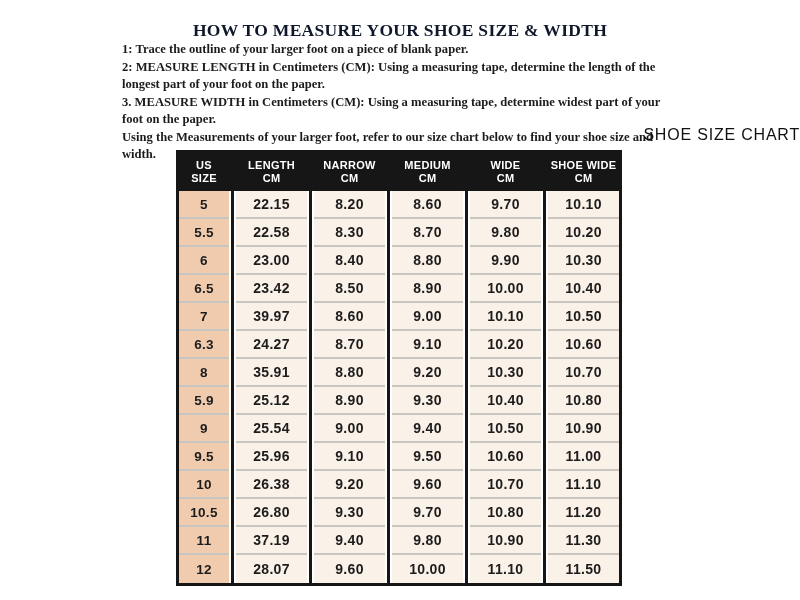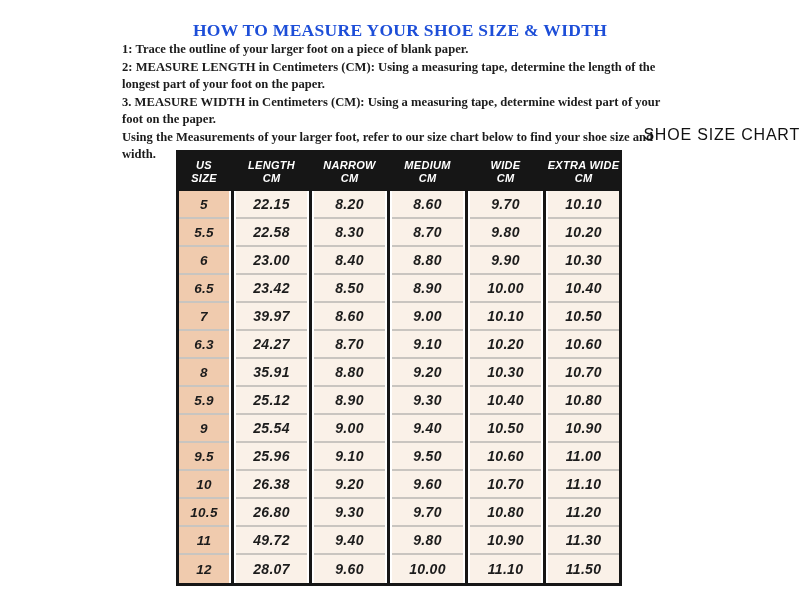--- a/index.html
+++ b/index.html
@@ -15,21 +15,21 @@
   .page-title {
     position: absolute;
     top: 20px;
     left: 0;
     width: 100%;
     text-align: center;
     font-family: "Liberation Serif", serif;
     font-weight: bold;
     font-size: 17.5px;
     letter-spacing: 0.3px;
-    color: #1d4ed8;
+    color: #0f172a;
     margin: 0;
   }
 
   .instructions {
     position: absolute;
     top: 41px;
     left: 122px;
     width: 540px;
     font-family: "Liberation Serif", serif;
     font-size: 12.6px;
@@ -64,21 +64,20 @@
     position: absolute;
     top: 0; left: 0; right: 0;
     height: 38px;
     background: #161616;
     z-index: 0;
   }
   .cols {
     position: relative;
     z-index: 1;
     display: flex;
-    font-style: italic;
   }
   .col { display: flex; flex-direction: column; width: 71px; }
   .col.size-col { width: 50px; }
   .vsep {
     width: 3px;
     margin: 0 2px;
     background: #161616;
     flex: none;
   }
   .col-head {
@@ -163,21 +162,21 @@
           <div class="cell">23.00</div>
           <div class="cell">23.42</div>
           <div class="cell">39.97</div>
           <div class="cell">24.27</div>
           <div class="cell">35.91</div>
           <div class="cell">25.12</div>
           <div class="cell">25.54</div>
           <div class="cell">25.96</div>
           <div class="cell">26.38</div>
           <div class="cell">26.80</div>
-          <div class="cell">49.72</div>
+          <div class="cell">37.19</div>
           <div class="cell">28.07</div>
         </div>
         <div class="vsep"></div>
         <div class="col">
           <div class="col-head">
             <span>NARROW</span>
             <span>CM</span>
           </div>
           <div class="cell">8.20</div>
           <div class="cell">8.30</div>
@@ -232,21 +231,21 @@
           <div class="cell">10.50</div>
           <div class="cell">10.60</div>
           <div class="cell">10.70</div>
           <div class="cell">10.80</div>
           <div class="cell">10.90</div>
           <div class="cell">11.10</div>
         </div>
         <div class="vsep"></div>
         <div class="col">
           <div class="col-head">
-            <span>EXTRA WIDE</span>
+            <span>SHOE WIDE</span>
             <span>CM</span>
           </div>
           <div class="cell">10.10</div>
           <div class="cell">10.20</div>
           <div class="cell">10.30</div>
           <div class="cell">10.40</div>
           <div class="cell">10.50</div>
           <div class="cell">10.60</div>
           <div class="cell">10.70</div>
           <div class="cell">10.80</div>

